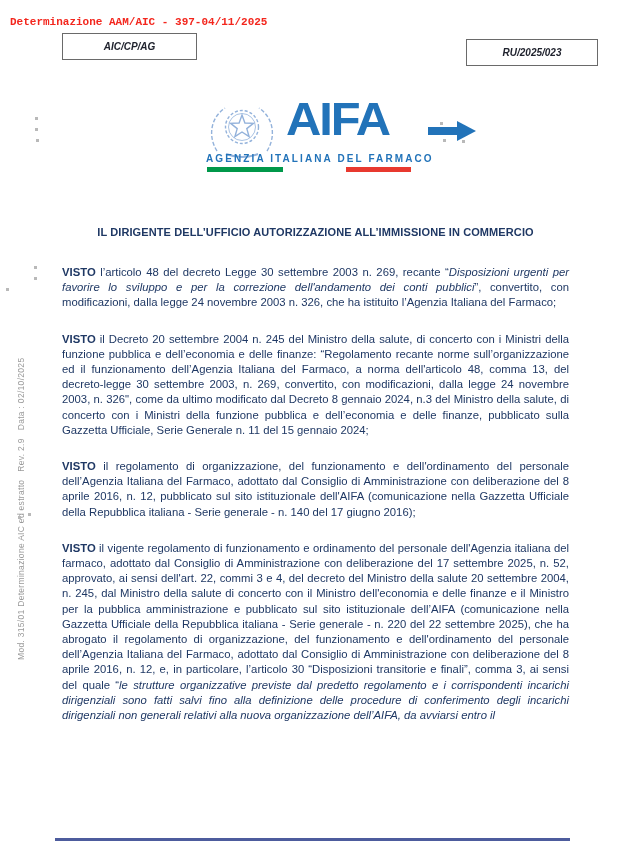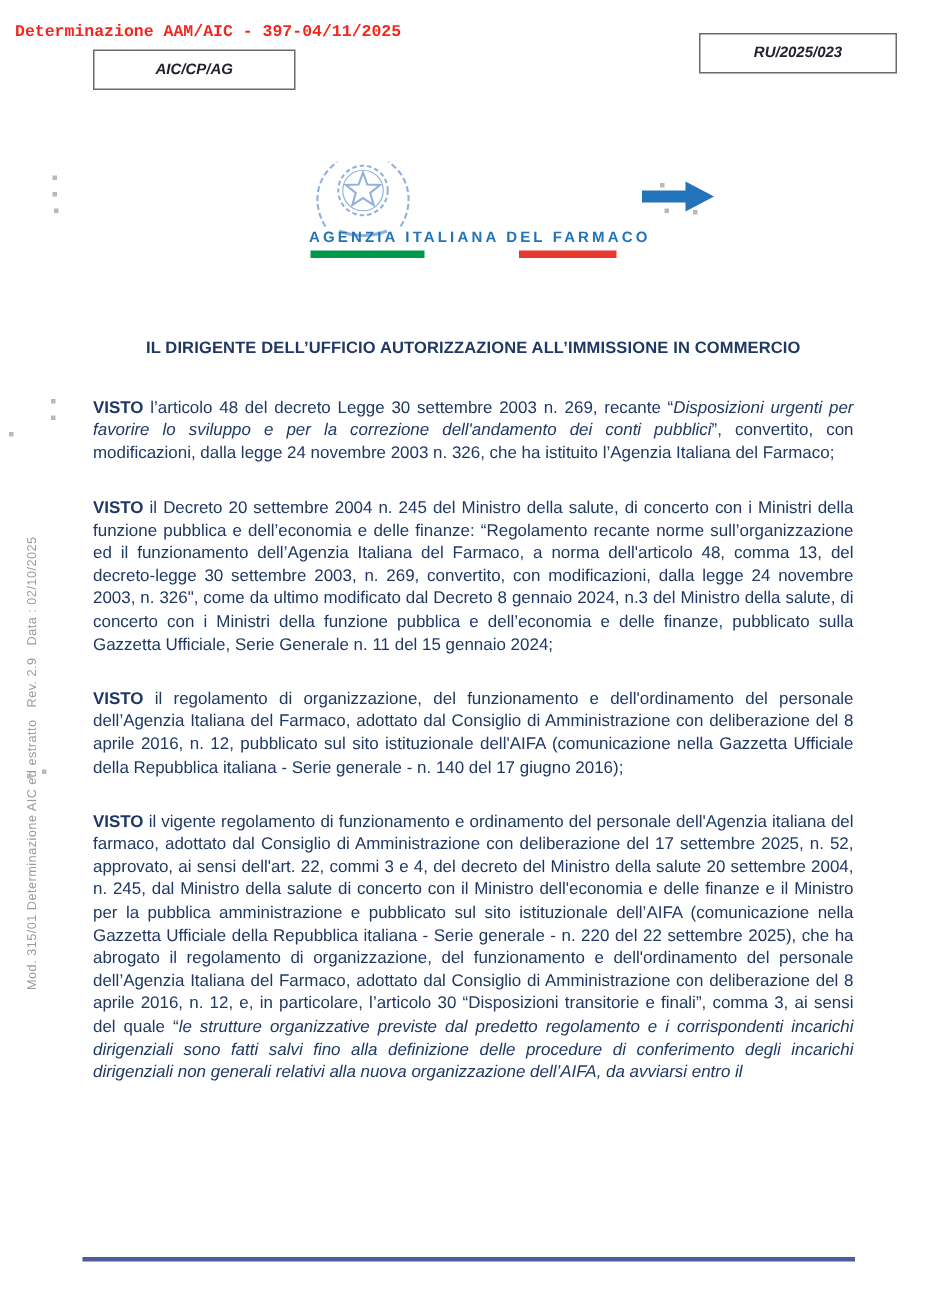--- a/index.html
+++ b/index.html
@@ -15,21 +15,21 @@
     font-family:"Liberation Mono","DejaVu Sans Mono",monospace;
     font-size:11px;font-weight:600;letter-spacing:0;
     color:var(--accent-red,#f3261d);white-space:pre;
   }
   .code-box{
     position:absolute;border:1.6px solid var(--box-border,#6a6a6a);
     background:#fff;display:flex;align-items:center;justify-content:center;
     font-size:10px;font-weight:bold;font-style:italic;color:var(--box-text,#20232e);
   }
   .code-box.left{left:62px;top:33px;width:133px;height:25px;align-items:center;}
-  .code-box.right{left:466px;top:22px;width:130px;height:25px;}
+  .code-box.right{left:466px;top:39px;width:130px;height:25px;}
   
   .logo{position:absolute;left:200px;top:93px;width:262px;height:88px;}
   .emblem{position:absolute;left:2px;top:6px;}
   .logotype{position:absolute;left:88px;top:-4px;display:flex;align-items:center;}
   .logotype .acronym{
     font-size:47px;font-weight:800;color:var(--logo-blue,#2273b9);
     letter-spacing:-2px;line-height:60px;transform:scaleX(1.04);
   }
   .logo-arrow{position:absolute;left:228px;top:26px;}
   .logo-sub{
@@ -89,20 +89,23 @@
     <span class="emblem">
       <svg width="80" height="66" viewBox="0 0 80 66" fill="none" stroke="#93b2db" stroke-width="1.4">
         <circle cx="40" cy="28" r="16.5" stroke-dasharray="3 2"></circle>
         <circle cx="40" cy="28" r="13.5" stroke-width="0.8"></circle>
         <polygon points="40,16 42.9,24 51.4,24.3 44.8,29.6 47.1,37.7 40,33 32.9,37.7 35.2,29.6 28.6,24.3 37.1,24"></polygon>
         <path d="M15 52 C6 38 8 19 23 9" stroke-dasharray="4 2"></path>
         <path d="M65 52 C74 38 72 19 57 9" stroke-dasharray="4 2"></path>
         <path d="M24 55 Q40 61 56 55" stroke-width="2"></path>
       </svg>
     </span>
+    <span class="logotype">
+      <span class="acronym">AIFA</span>
+    </span>
     <span class="logo-arrow">
       <svg width="48" height="24" viewBox="0 0 48 24">
         <path d="M0 12 H31" stroke="#2273b9" stroke-width="8"></path>
         <polygon points="29,2 48,12 29,22" fill="#2273b9"></polygon>
       </svg>
     </span>
     <span class="logo-sub">AGENZIA ITALIANA DEL FARMACO</span>
     <span class="bar green"></span>
     <span class="bar red"></span>
   </div>

